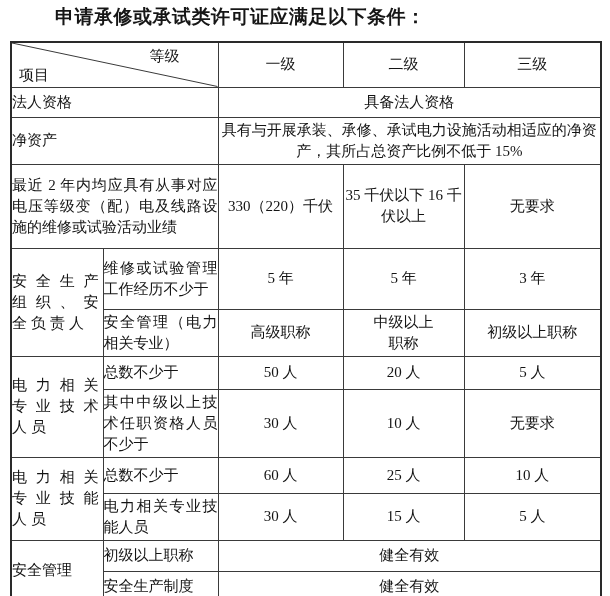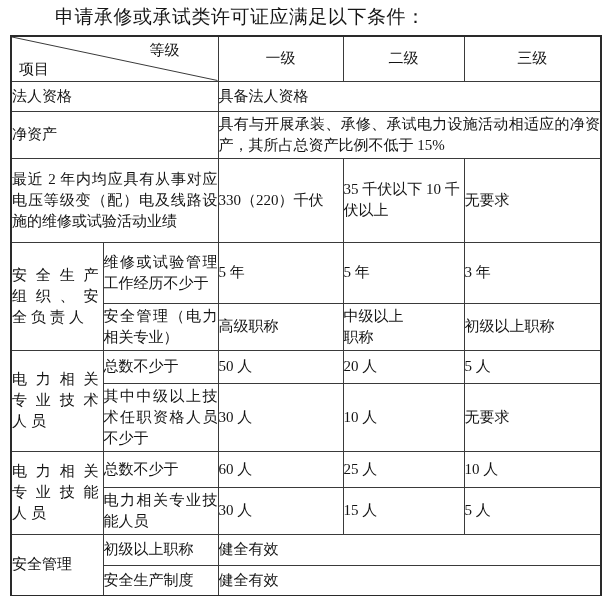--- a/index.html
+++ b/index.html
@@ -10,24 +10,24 @@
   .page {
     position: relative;
     width: 610px;
     height: 596px;
     background: #ffffff;
     font-family: "Liberation Serif", "DejaVu Serif", serif;
     color: #111111;
     overflow: hidden;
   }
   .doc-title {
-    margin: 4px 0 5px 55px;
+    margin: 4px 0 11px 55px;
     font-size: 19px;
     letter-spacing: 0.5px;
-    font-weight: normal;
+    font-weight: bold;
     color: #161616;
     white-space: nowrap;
   }
   table.req-table {
     border-collapse: collapse;
     table-layout: fixed;
     width: 590px;
     margin-left: 10px;
     border: 2px solid #2a2a2a;
     font-size: 15px;
@@ -76,20 +76,21 @@
     letter-spacing: 4px;
   }
   
   td.jlabel {
     text-align: justify;
     text-justify: inter-character;
     margin-left: 32px;
   }
   td.val {
     white-space: pre-line;
+    text-align: center;
   }
 </style>
 </head>
 <body>
 
 <div class="page">
 
   <div class="doc-title">申请承修或承试类许可证应满足以下条件：</div>
 
   <table class="req-table">
@@ -121,21 +122,21 @@
     </tr>
 
     <tr style="height:42px">
       <td colspan="2">净资产</td>
       <td colspan="3" class="val jlabel">具有与开展承装、承修、承试电力设施活动相适应的净资产，其所占总资产比例不低于 15%</td>
     </tr>
 
     <tr style="height:84px">
       <td colspan="2" class="jlabel">最近 2 年内均应具有从事对应电压等级变（配）电及线路设施的维修或试验活动业绩</td>
       <td class="val">330（220）千伏</td>
-      <td class="val">35 千伏以下 10 千伏以上</td>
+      <td class="val">35 千伏以下 16 千伏以上</td>
       <td class="val">无要求</td>
     </tr>
 
     <tr style="height:61px">
       <td rowspan="2" class="group-label spread">安全生产组织、安全负责人</td>
       <td class="jlabel">维修或试验管理工作经历不少于</td>
       <td class="val">5 年</td>
       <td class="val">5 年</td>
       <td class="val">3 年</td>
     </tr>

